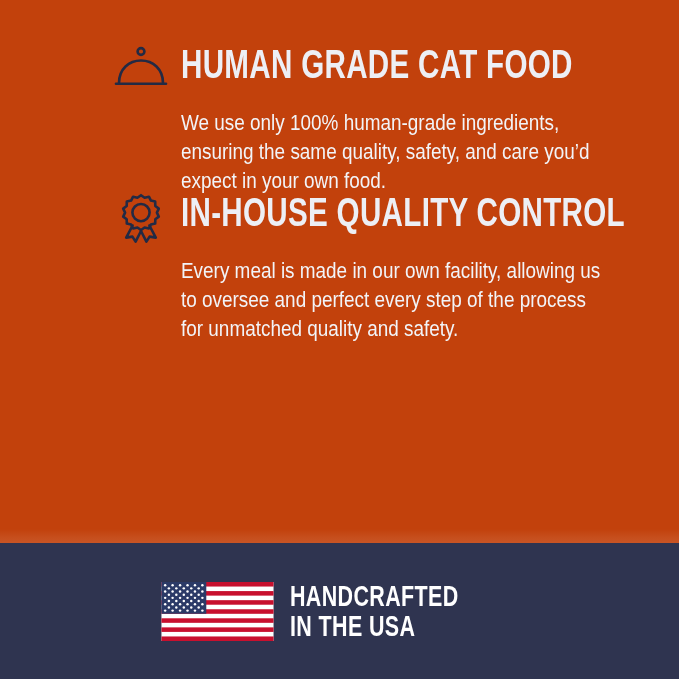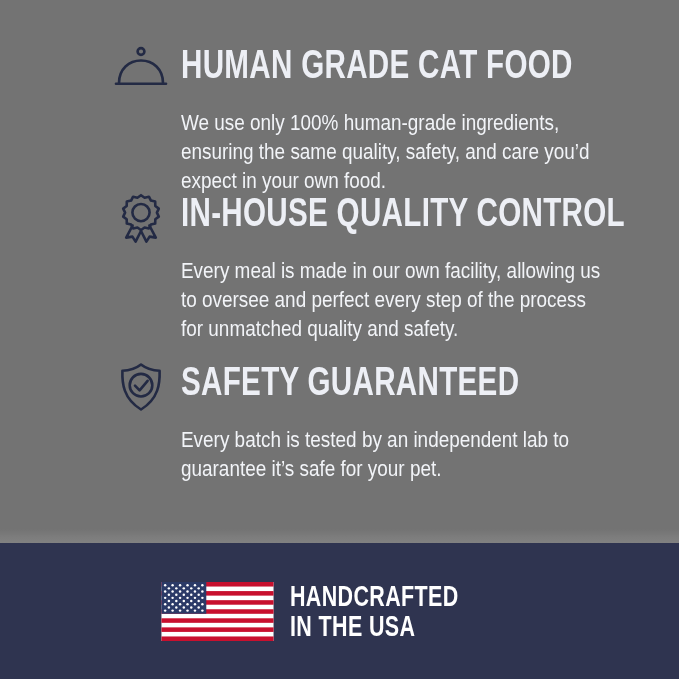--- a/index.html
+++ b/index.html
@@ -12,21 +12,21 @@
     background: #838FB5;
     font-family: "Liberation Sans", sans-serif;
     overflow: hidden;
     position: relative;
   }
 
   #infographic {
     position: relative;
     width: 679px;
     height: 679px;
-    background: #737373;
+    background: #c2410c;
     display: flex;
     flex-direction: column;
   }
 
   .features {
     position: relative;
     flex: 0 0 543px;
     height: 543px;
     padding: 0;
     box-sizing: border-box;
@@ -184,38 +184,20 @@
         </span>
         <h2 class="feature-title">IN-HOUSE QUALITY CONTROL</h2>
       </div>
       <p class="feature-body">
         <span>Every meal is made in our own facility, allowing us</span>
         <span>to oversee and perfect every step of the process</span>
         <span>for unmatched quality and safety.</span>
       </p>
     </div>
 
-    <div class="feature feature-3">
-      <div class="feature-head">
-        <span class="feature-icon">
-          <svg viewBox="0 0 58 52" xmlns="http://www.w3.org/2000/svg">
-            <g fill="none" stroke="#232A44" stroke-width="2.6" stroke-linecap="round" stroke-linejoin="round">
-              <path d="M29 3.5 C23.5 7.8 16.6 9.6 10.4 9.8 C10.0 22.0 11.2 37.6 29 48.5 C46.8 37.6 48.0 22.0 47.6 9.8 C41.4 9.6 34.5 7.8 29 3.5 z"></path>
-              <circle cx="29" cy="24.2" r="11.3"></circle>
-              <path d="M23.0 24.6 L27.6 29.4 L35.6 19.8"></path>
-            </g>
-          </svg>
-        </span>
-        <h2 class="feature-title">SAFETY GUARANTEED</h2>
-      </div>
-      <p class="feature-body">
-        <span>Every batch is tested by an independent lab to</span>
-        <span>guarantee it’s safe for your pet.</span>
-      </p>
-    </div>
 
     <div class="band-fade"></div>
   </div>
 
   <div class="usa-banner">
     <span class="flag">
       <svg viewBox="0 0 190 100" xmlns="http://www.w3.org/2000/svg">
         <rect x="0" y="0" width="190" height="100" fill="#FFFFFF"></rect>
         <g fill="#C8102E">
           <rect x="0" y="0" width="190" height="7.7"></rect>

